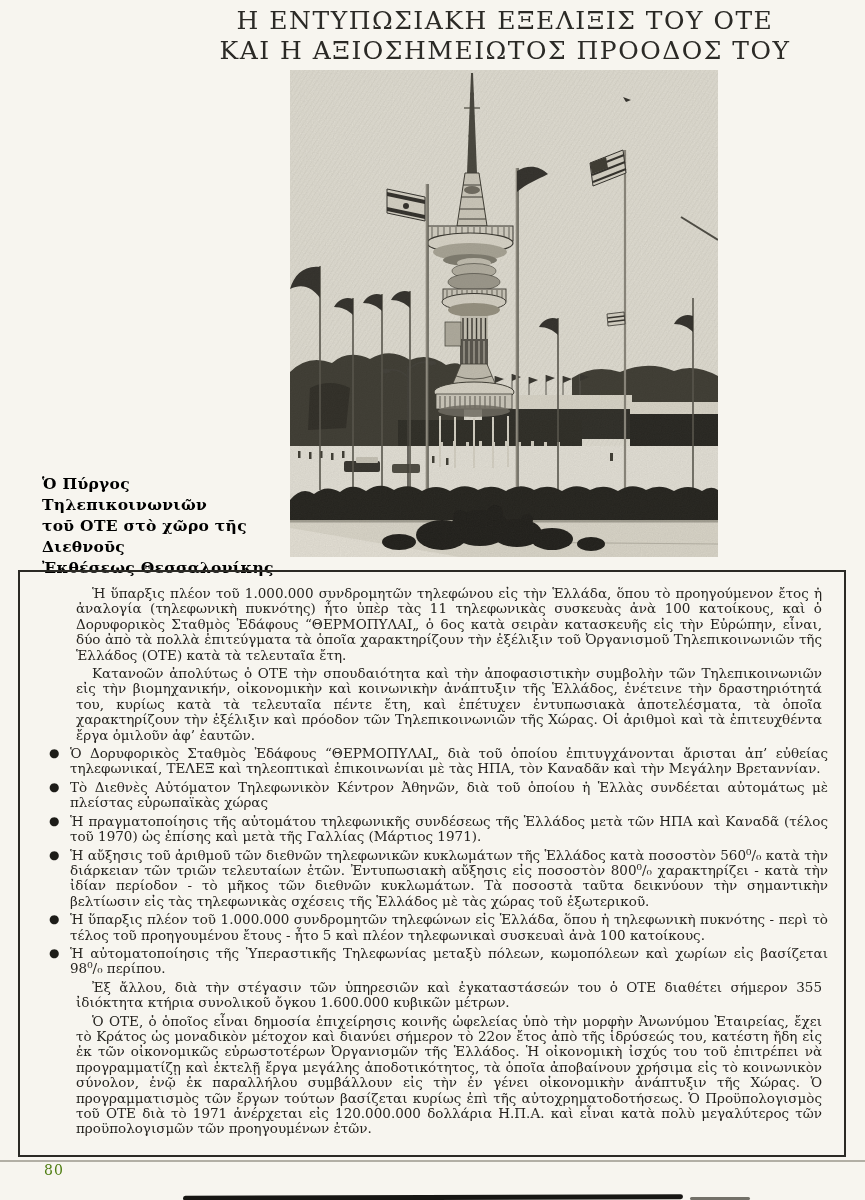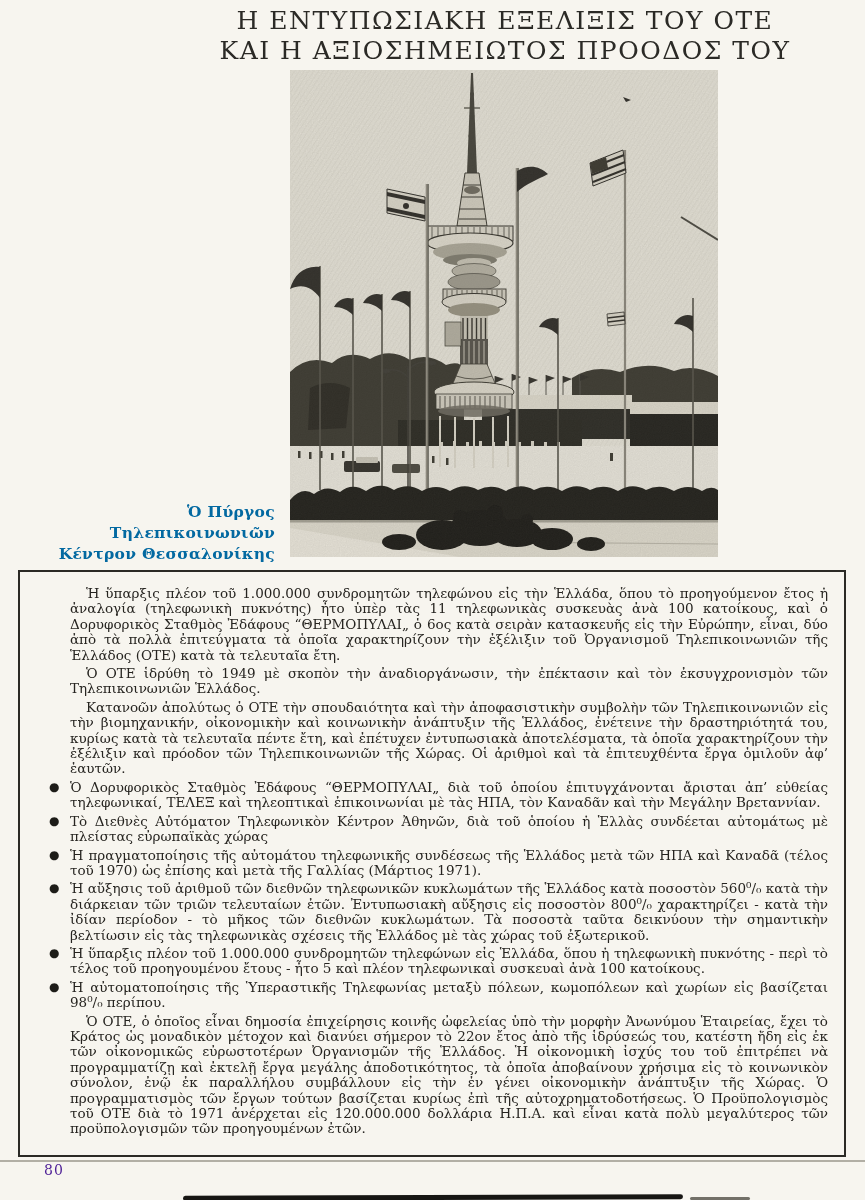--- a/index.html
+++ b/index.html
@@ -17,46 +17,46 @@
     font-size:25px;letter-spacing:1.5px;color:#2b2a26;
   }
   
   .photo{
     position:absolute;left:290px;top:70px;width:428px;height:487px;
     overflow:hidden;
   }
   .photo svg{display:block;}
   
   .caption{
-    position:absolute;left:42px;top:501px;width:233px;
-    text-align:right;font-weight:bold;font-size:15.5px;line-height:21px;
-    color:#0369a1;letter-spacing:.3px;
+    position:absolute;left:42px;top:473px;width:233px;
+    font-weight:bold;font-size:15.5px;line-height:21px;
+    color:#000000;letter-spacing:.3px;
   }
   
   .content-box{
     position:absolute;left:18px;top:570px;width:828px;height:587px;
     border:2.5px solid #2b2a25;box-sizing:border-box;
     padding:11px 16px 4px 50px;
     overflow:hidden;
     font-size:13.5px;line-height:15.4px;text-align:justify;
     color:#262420;
   }
-  .content-box p{margin:3px 0;text-indent:16px;}
+  .content-box p{margin:3px 6px;text-indent:16px;}
   .bullet{position:relative;margin:3px 0;}
   .bullet .marker{
     position:absolute;left:-21px;top:0;
     font-size:12px;line-height:15.4px;color:#1d1c18;
   }
   .under-line{
     position:absolute;left:0;top:1160px;width:865px;height:1.5px;
     background:#8d897d;opacity:.65;
   }
   .page-number{
     position:absolute;left:44px;top:1162px;
-    font-size:14px;color:#4c1d95;letter-spacing:1px;
+    font-size:14px;color:#4d7c0f;letter-spacing:1px;
   }
   .scan-smudge{
     position:absolute;left:183px;top:1195px;width:500px;height:5px;
     background:#171613;border-radius:3px;transform:rotate(-.15deg);
   }
   .scan-smudge2{
     position:absolute;left:690px;top:1197px;width:60px;height:3px;
     background:#3a382f;border-radius:2px;opacity:.7;
   }
 </style>
@@ -323,26 +323,26 @@
           <circle cx="205" cy="443" r="8"></circle>
           <circle cx="237" cy="450" r="6"></circle>
       </g>
 
       <rect x="0" y="0" width="428" height="487" filter="url(#gr)" opacity="0.16"></rect>
     </svg>
   </div>
 
   <div class="caption">
     <div>Ὁ Πύργος Τηλεπικοινωνιῶν</div>
-    <div>Κέντρον Θεσσαλονίκης</div>
+    <div>τοῦ ΟΤΕ στὸ χῶρο τῆς Διεθνοῦς</div>
+    <div>Ἐκθέσεως Θεσσαλονίκης</div>
   </div>
 
   <div class="content-box">
     <p>Ἡ ὕπαρξις πλέον τοῦ 1.000.000 συνδρομητῶν τηλεφώνου εἰς τὴν Ἑλλάδα, ὅπου τὸ προηγούμενον ἔτος ἡ ἀναλογία (τηλεφωνικὴ πυκνότης) ἦτο ὑπὲρ τὰς 11 τηλεφωνικὰς συσκευὰς ἀνὰ 100 κατοίκους, καὶ ὁ Δορυφορικὸς Σταθμὸς Ἐδάφους “ΘΕΡΜΟΠΥΛΑΙ„ ὁ 6ος κατὰ σειρὰν κατασκευῆς εἰς τὴν Εὐρώπην, εἶναι, δύο ἀπὸ τὰ πολλὰ ἐπιτεύγματα τὰ ὁποῖα χαρακτηρίζουν τὴν ἐξέλιξιν τοῦ Ὀργανισμοῦ Τηλεπικοινωνιῶν τῆς Ἑλλάδος (ΟΤΕ) κατὰ τὰ τελευταῖα ἔτη.</p>
-    <p>Ὁ ΟΤΕ ἱδρύθη τὸ 1949 μὲ σκοπὸν τὴν ἀναδιοργάνωσιν, τὴν ἐπέκτασιν καὶ τὸν ἐκσυγχρονισμὸν τῶν Τηλεπικοινωνιῶν Ἑλλάδος.</p>
     <p>Κατανοῶν ἀπολύτως ὁ ΟΤΕ τὴν σπουδαιότητα καὶ τὴν ἀποφασιστικὴν συμβολὴν τῶν Τηλεπικοινωνιῶν εἰς τὴν βιομηχανικήν, οἰκονομικὴν καὶ κοινωνικὴν ἀνάπτυξιν τῆς Ἑλλάδος, ἐνέτεινε τὴν δραστηριότητά του, κυρίως κατὰ τὰ τελευταῖα πέντε ἔτη, καὶ ἐπέτυχεν ἐντυπωσιακὰ ἀποτελέσματα, τὰ ὁποῖα χαρακτηρίζουν τὴν ἐξέλιξιν καὶ πρόοδον τῶν Τηλεπικοινωνιῶν τῆς Χώρας. Οἱ ἀριθμοὶ καὶ τὰ ἐπιτευχθέντα ἔργα ὁμιλοῦν ἀφ’ ἑαυτῶν.</p>
 
     <div class="bullet">
       <span class="marker">●</span>
       <span>Ὁ Δορυφορικὸς Σταθμὸς Ἐδάφους “ΘΕΡΜΟΠΥΛΑΙ„ διὰ τοῦ ὁποίου ἐπιτυγχάνονται ἄρισται ἀπ’ εὐθείας τηλεφωνικαί, ΤΕΛΕΞ καὶ τηλεοπτικαὶ ἐπικοινωνίαι μὲ τὰς ΗΠΑ, τὸν Καναδᾶν καὶ τὴν Μεγάλην Βρεταννίαν.</span>
     </div>
     <div class="bullet">
       <span class="marker">●</span>
       <span>Τὸ Διεθνὲς Αὐτόματον Τηλεφωνικὸν Κέντρον Ἀθηνῶν, διὰ τοῦ ὁποίου ἡ Ἑλλὰς συνδέεται αὐτομάτως μὲ πλείστας εὐρωπαϊκὰς χώρας</span>
     </div>
@@ -356,20 +356,21 @@
     </div>
     <div class="bullet">
       <span class="marker">●</span>
       <span>Ἡ ὕπαρξις πλέον τοῦ 1.000.000 συνδρομητῶν τηλεφώνων εἰς Ἑλλάδα, ὅπου ἡ τηλεφωνικὴ πυκνότης - περὶ τὸ τέλος τοῦ προηγουμένου ἔτους - ἦτο 5 καὶ πλέον τηλεφωνικαὶ συσκευαὶ ἀνὰ 100 κατοίκους.</span>
     </div>
     <div class="bullet">
       <span class="marker">●</span>
       <span>Ἡ αὐτοματοποίησις τῆς Ὑπεραστικῆς Τηλεφωνίας μεταξὺ πόλεων, κωμοπόλεων καὶ χωρίων εἰς βασίζεται 98⁰/₀ περίπου.</span>
     </div>
 
+    <p>Ἐξ ἄλλου, διὰ τὴν στέγασιν τῶν ὑπηρεσιῶν καὶ ἐγκαταστάσεών του ὁ ΟΤΕ διαθέτει σήμερον 355 ἰδιόκτητα κτήρια συνολικοῦ ὄγκου 1.600.000 κυβικῶν μέτρων.</p>
     <p>Ὁ ΟΤΕ, ὁ ὁποῖος εἶναι δημοσία ἐπιχείρησις κοινῆς ὠφελείας ὑπὸ τὴν μορφὴν Ἀνωνύμου Ἑταιρείας, ἔχει τὸ Κράτος ὡς μοναδικὸν μέτοχον καὶ διανύει σήμερον τὸ 22ον ἔτος ἀπὸ τῆς ἱδρύσεώς του, κατέστη ἤδη εἰς ἐκ τῶν οἰκονομικῶς εὐρωστοτέρων Ὀργανισμῶν τῆς Ἑλλάδος. Ἡ οἰκονομικὴ ἰσχύς του τοῦ ἐπιτρέπει νὰ προγραμματίζῃ καὶ ἐκτελῇ ἔργα μεγάλης ἀποδοτικότητος, τὰ ὁποῖα ἀποβαίνουν χρήσιμα εἰς τὸ κοινωνικὸν σύνολον, ἐνῷ ἐκ παραλλήλου συμβάλλουν εἰς τὴν ἐν γένει οἰκονομικὴν ἀνάπτυξιν τῆς Χώρας. Ὁ προγραμματισμὸς τῶν ἔργων τούτων βασίζεται κυρίως ἐπὶ τῆς αὐτοχρηματοδοτήσεως. Ὁ Προϋπολογισμὸς τοῦ ΟΤΕ διὰ τὸ 1971 ἀνέρχεται εἰς 120.000.000 δολλάρια Η.Π.Α. καὶ εἶναι κατὰ πολὺ μεγαλύτερος τῶν προϋπολογισμῶν τῶν προηγουμένων ἐτῶν.</p>
   </div>
 
   <div class="under-line"></div>
   <div class="page-number">80</div>
   <div class="scan-smudge"></div>
   <div class="scan-smudge2"></div>
 </div>
 
 </body></html>

